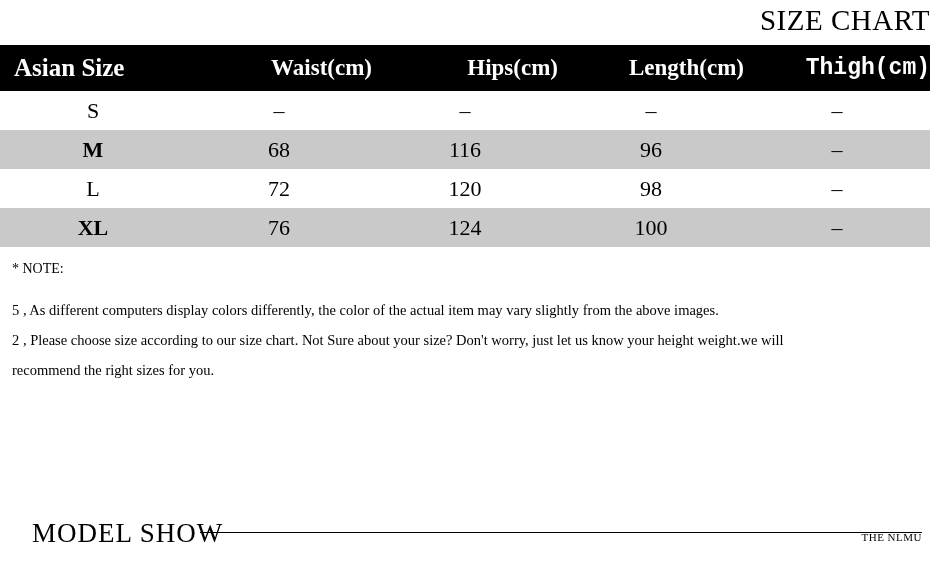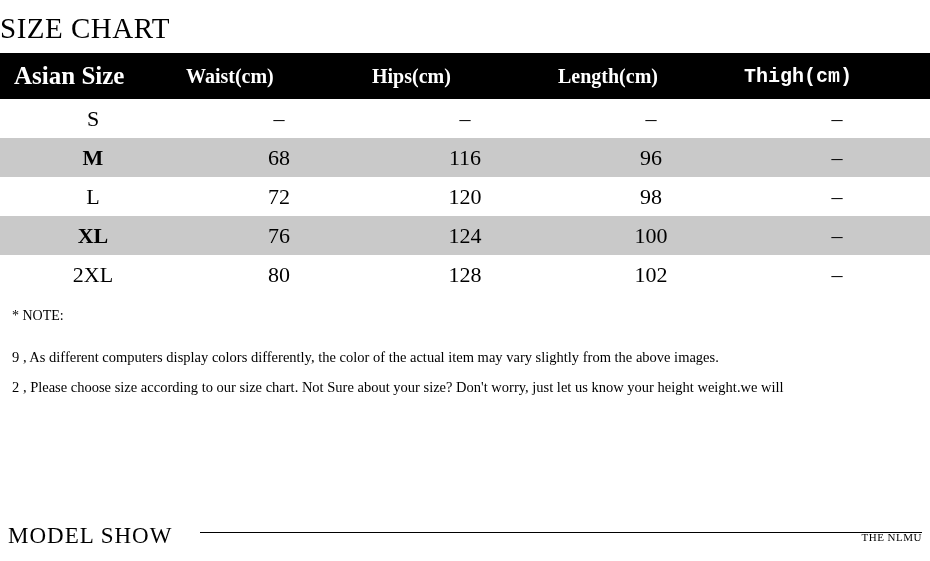--- a/index.html
+++ b/index.html
@@ -15,41 +15,41 @@
     color: #000000;
     overflow: hidden;
     position: relative;
   }
   .page {
     width: 930px;
     height: 561px;
     position: relative;
   }
   .chart-title {
-    text-align: left;
+    text-align: right;
     font-family: "Liberation Serif", serif;
     font-size: 29px;
     letter-spacing: 0.5px;
-    padding-top: 12px;
+    padding-top: 4px;
     padding-bottom: 8px;
     font-weight: 400;
   }
   table.size-table {
     width: 930px;
     border-collapse: collapse;
     table-layout: fixed;
   }
   table.size-table thead th {
     background: #000000;
     color: #ffffff;
     font-family: "Liberation Serif", serif;
     font-weight: bold;
-    font-size: 20px;
+    font-size: 23px;
     height: 46px;
-    text-align: left;
+    text-align: right;
     vertical-align: middle;
     padding: 0;
   }
   table.size-table thead th.first-col {
     font-size: 25px;
     text-align: left;
     padding-left: 14px;
     margin-left: 48px;
   }
   table.size-table tbody td {
@@ -94,23 +94,24 @@
     position: absolute;
     left: 0;
     bottom: 12px;
     width: 930px;
     display: flex;
     align-items: flex-end;
     justify-content: space-between;
     padding: 0 8px 0 8px;
   }
   .model-show {
-    font-size: 23px;
+    font-size: 27px;
     font-family: "Liberation Serif", serif;
     letter-spacing: 1px;
+    margin-left: 24px;
   }
   .brand {
     font-size: 11px;
     font-family: "Liberation Serif", serif;
     letter-spacing: 0.5px;
     padding-bottom: 6px;
   }
   .divider {
     position: absolute;
     left: 200px;
@@ -159,34 +160,28 @@
         <td>98</td>
         <td class="dash">–</td>
       </tr>
       <tr class="shaded">
         <td class="size-cell">XL</td>
         <td>76</td>
         <td>124</td>
         <td>100</td>
         <td class="dash">–</td>
       </tr>
-      <tr class="plain">
-        <td class="size-cell">2XL</td>
-        <td>80</td>
-        <td>128</td>
-        <td>102</td>
-        <td class="dash">–</td>
-      </tr>
     </tbody>
   </table>
 
   <div class="notes">
     <div class="note-head">* NOTE:</div>
-    <div class="note-line">9 , As different computers display colors differently, the color of the actual item may vary slightly from the above images.</div>
+    <div class="note-line">5 , As different computers display colors differently, the color of the actual item may vary slightly from the above images.</div>
     <div class="note-line">2 , Please choose size according to our size chart. Not Sure about your size? Don't worry, just let us know your height weight.we will</div>
+    <div class="note-line">recommend the right sizes for you.</div>
   </div>
 
   <div class="divider"></div>
 
   <div class="model-show-row">
     <div class="model-show">MODEL SHOW</div>
     <div class="brand">THE NLMU</div>
   </div>
 
 </div>

